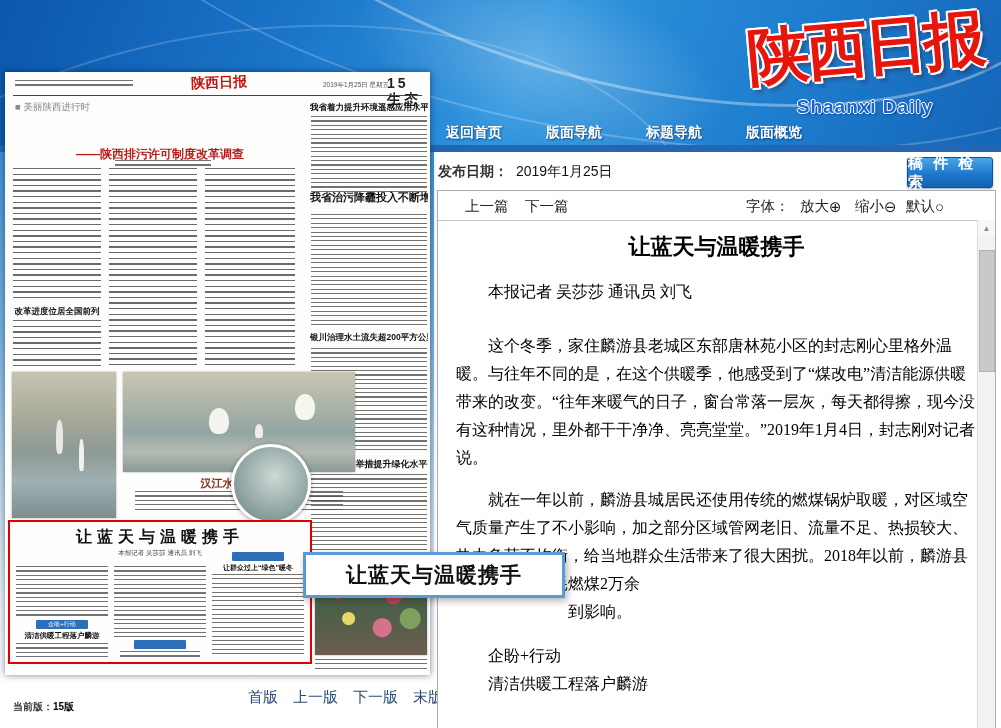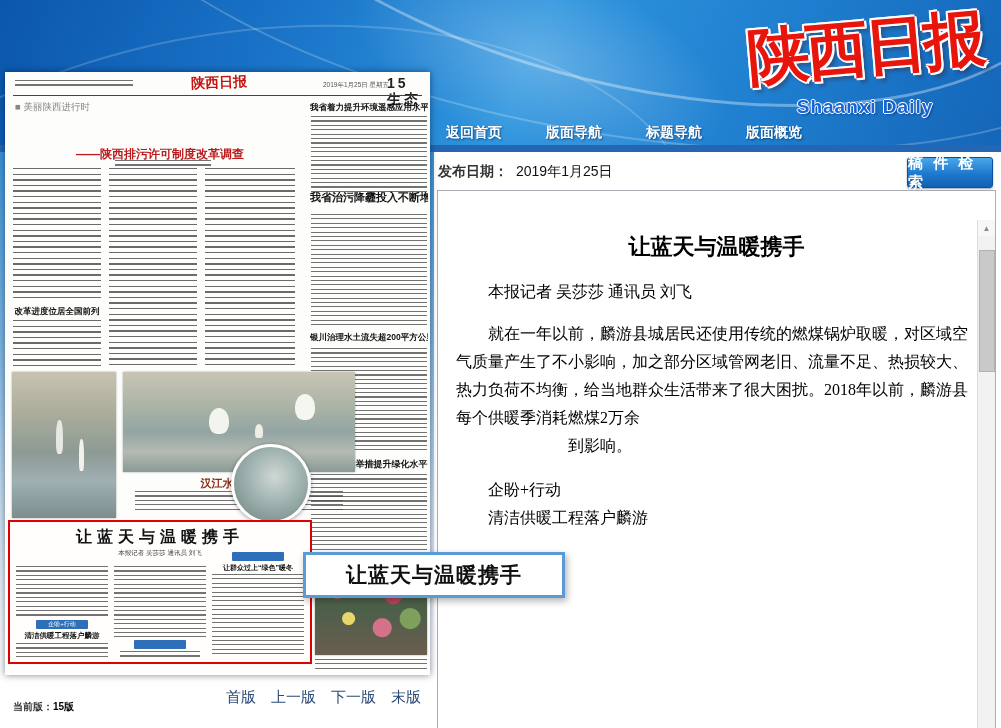--- a/index.html
+++ b/index.html
@@ -97,21 +97,21 @@
   .p1{margin:26px 0 0;} .p2{margin:14px 0 0;}
   .p-tail{margin:0;padding-left:112px;text-indent:0;}
   .p-sub1{margin:16px 0 0;} .p-sub2{margin:0;}
 
   .tooltip{position:absolute;left:303px;top:552px;width:256px;height:40px;background:#fff;border:3px solid #5b9bd5;
     box-shadow:2px 3px 7px rgba(0,0,0,.3);display:flex;align-items:center;justify-content:center;z-index:40;
     font-size:21px;font-weight:bold;color:#111;letter-spacing:1px;}
 
   
   .current-page{position:absolute;left:13px;top:700px;font-size:10px;font-weight:bold;color:#333;}
-  .page-nav{position:absolute;left:226px;top:688px;display:flex;gap:15px;font-size:15px;color:#2b4a75;}
+  .page-nav{position:absolute;left:248px;top:688px;display:flex;gap:15px;font-size:15px;color:#2b4a75;}
   .page-nav .pnav{cursor:pointer;white-space:nowrap;}
 </style>
 </head>
 <body>
 
 <div class="screen">
 
   <div class="header">
     <div class="streak s1"></div>
     <div class="streak s2"></div>
@@ -188,24 +188,33 @@
     <span class="pnav">上一版</span>
     <span class="pnav">下一版</span>
     <span class="pnav">末版</span>
   </div>
 
   <div class="pub-label">发布日期：</div>
   <div class="pub-date">2019年1月25日</div>
   <div class="search-btn">稿 件 检 索</div>
 
   <div class="content-box">
+    <div class="toolbar">
+      <span class="tb-item tb-prev">上一篇</span>
+      <span class="tb-item tb-next">下一篇</span>
+      <span class="tb-item tb-fontlabel">字体：</span>
+      <span class="tb-item tb-zoomin"><span>放大</span><span class="tb-ico">⊕</span></span>
+      <span class="tb-item tb-zoomout"><span>缩小</span><span class="tb-ico">⊖</span></span>
+      <span class="tb-item tb-default"><span>默认</span><span class="tb-ico">○</span></span>
+    </div>
 
     <div class="article-flow">
       <div class="article-title">让蓝天与温暖携手</div>
       <p class="byline-p">本报记者 吴莎莎 通讯员 刘飞</p>
+      <p class="para p1">这个冬季，家住麟游县老城区东部唐林苑小区的封志刚心里格外温暖。与往年不同的是，在这个供暖季，他感受到了“煤改电”清洁能源供暖带来的改变。“往年来暖气的日子，窗台常落一层灰，每天都得擦，现今没有这种情况，里外都干干净净、亮亮堂堂。”2019年1月4日，封志刚对记者说。</p>
       <p class="para p2">就在一年以前，麟游县城居民还使用传统的燃煤锅炉取暖，对区域空气质量产生了不小影响，加之部分区域管网老旧、流量不足、热损较大、热力负荷不均衡，给当地群众生活带来了很大困扰。2018年以前，麟游县每个供暖季消耗燃煤2万余</p>
       <p class="para p-tail">到影响。</p>
       <p class="para p-sub1">企盼+行动</p>
       <p class="para p-sub2">清洁供暖工程落户麟游</p>
 
     </div>
 
     <div class="scrollbar">
       <div class="scroll-up">▲</div>
       <div class="scroll-thumb" style="top:30px;"></div>

